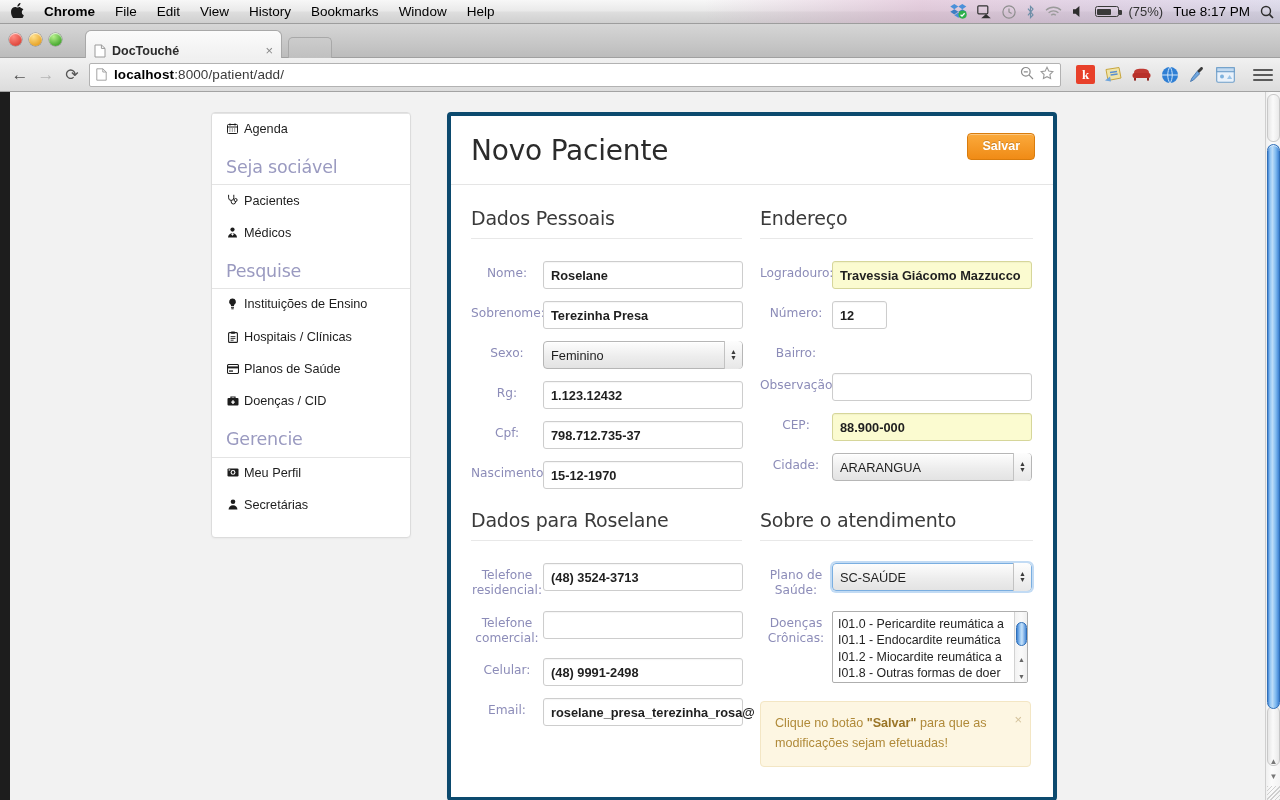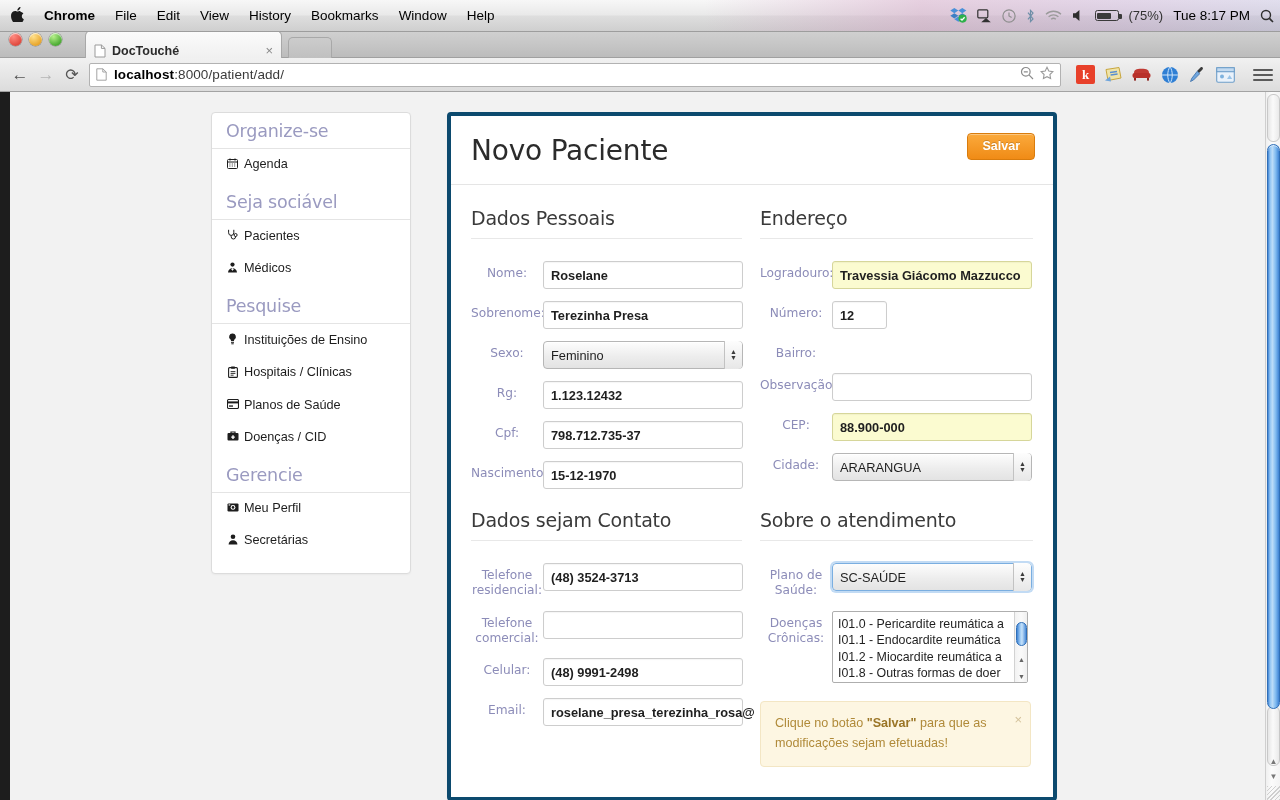--- a/index.html
+++ b/index.html
@@ -6,21 +6,21 @@
   html, body {
     margin: 0; padding: 0;
     width: 1280px; height: 800px;
     overflow: hidden;
     font-family: "Liberation Sans", sans-serif;
     background: #1a1a1a;
   }
 
   
   #macbar {
-    position: absolute; top: 0; left: 0; width: 1280px; height: 32px;
+    position: absolute; top: 0; left: 0; width: 1280px; height: 24px;
     background: linear-gradient(to bottom, #f7f7f7 0%, #e9e9e9 48%, #dedede 52%, #cfcfcf 100%);
     border-bottom: 1px solid #9d9d9d;
     display: flex; align-items: center;
     font-size: 13px; color: #000;
     z-index: 40;
   }
   #macbar::after{
     content:""; position:absolute; inset:0;
     background: linear-gradient(to right, rgba(255,255,255,0) 55%, rgba(206,150,190,.40) 72%, rgba(180,140,200,.30) 88%, rgba(160,150,210,.25) 100%);
     pointer-events:none;
@@ -414,21 +414,20 @@
     </div>
   </div>
 
   <div id="viewport">
     <div id="leftedge"></div>
 
     <div id="page">
 
       <div id="sidebar">
 
-        <div class="nav-head first">Organize-se</div>
         <div class="nav-sep"></div>
         <div class="nav-item">
           <span class="ni">
             <svg width="11" height="11" viewBox="0 0 11 11">
                 <rect x="0.5" y="1.5" width="10" height="9" rx="1" fill="none" stroke="#1d1d1d" stroke-width="1"></rect>
                 <path d="M0.5 4h10" stroke="#1d1d1d" stroke-width="1"></path>
                 <path d="M3 .5v2M8 .5v2" stroke="#1d1d1d" stroke-width="1.1"></path>
                 <path d="M2.4 6h1M4.8 6h1M7.2 6h1M2.4 8h1M4.8 8h1M7.2 8h1" stroke="#1d1d1d" stroke-width=".9"></path>
               </svg>
           </span>
@@ -629,21 +628,21 @@
                     <span class="arrows">▲<br>▼</span>
                   </div>
                 </div>
               </div>
             </div>
           </div>
 
           <div class="grid2">
 
             <div class="col">
-              <div class="sec-title">Dados sejam Contato</div>
+              <div class="sec-title">Dados para Roselane</div>
               <div class="sec-rule"></div>
 
               <div class="frow">
                 <div class="flabel">Telefone residencial:</div>
                 <div class="fctl">
                     <div class="inp">(48) 3524-3713</div>
                   </div>
               </div>
 
               <div class="frow">

